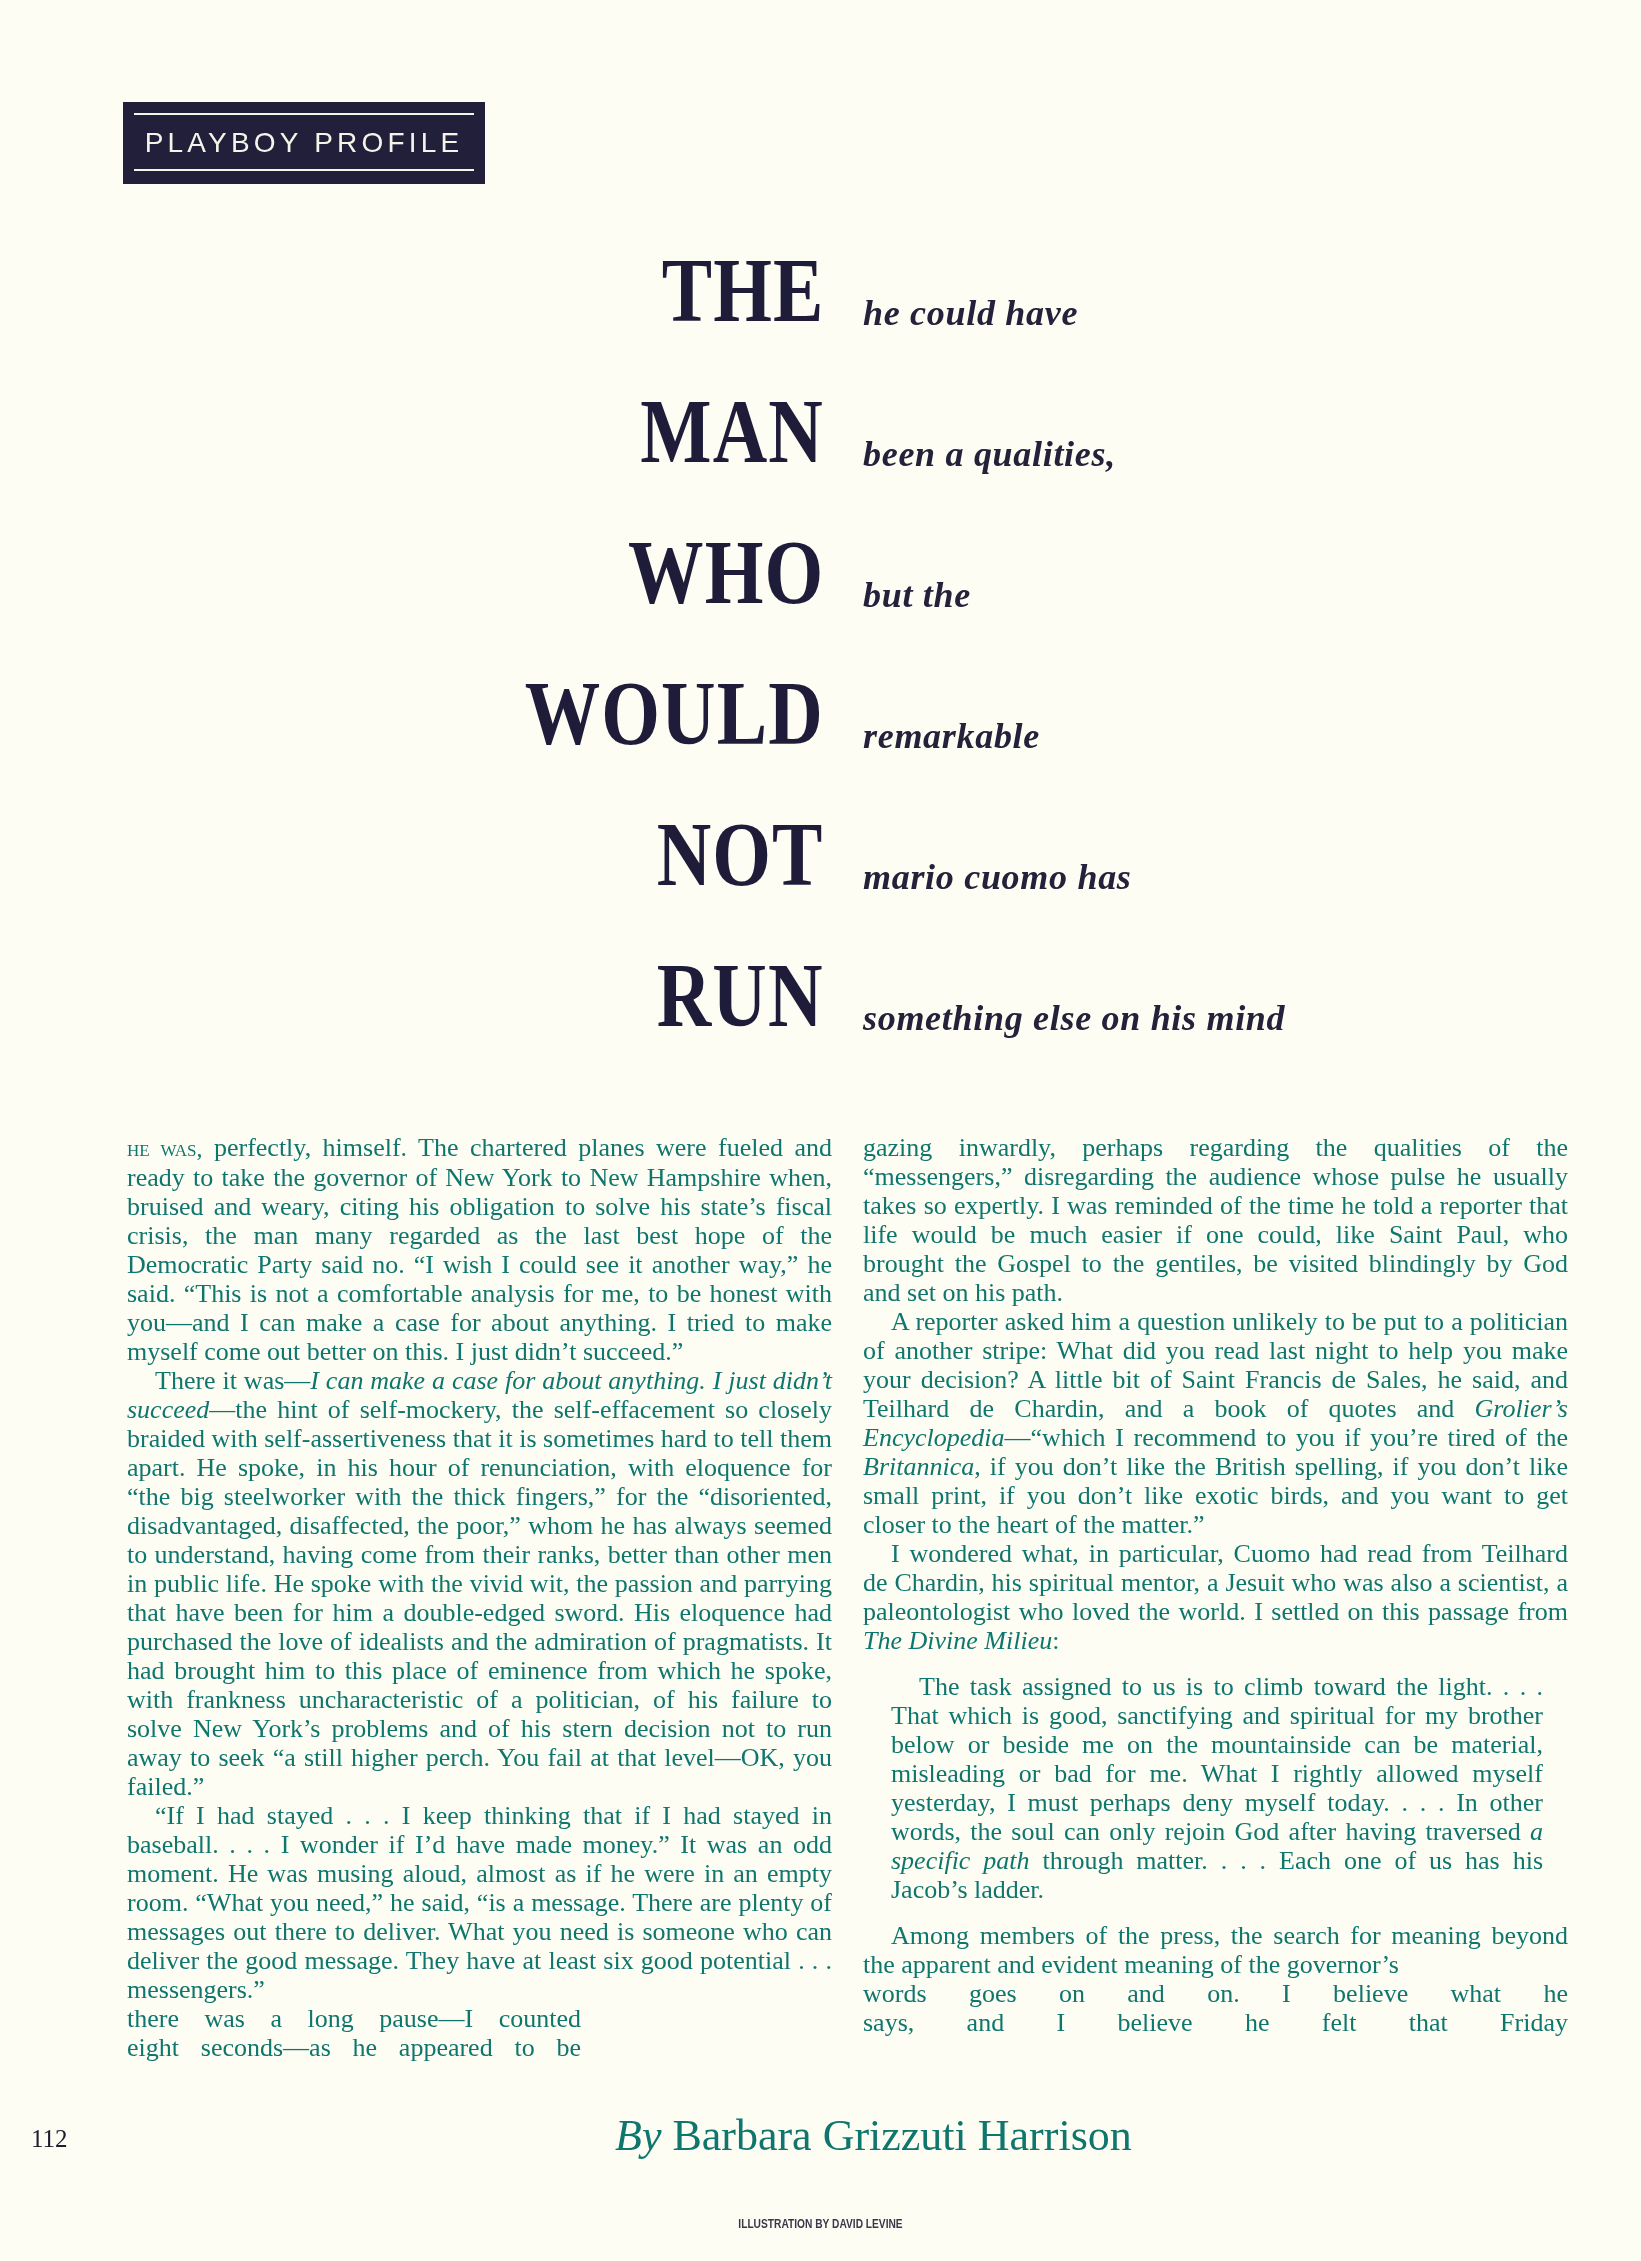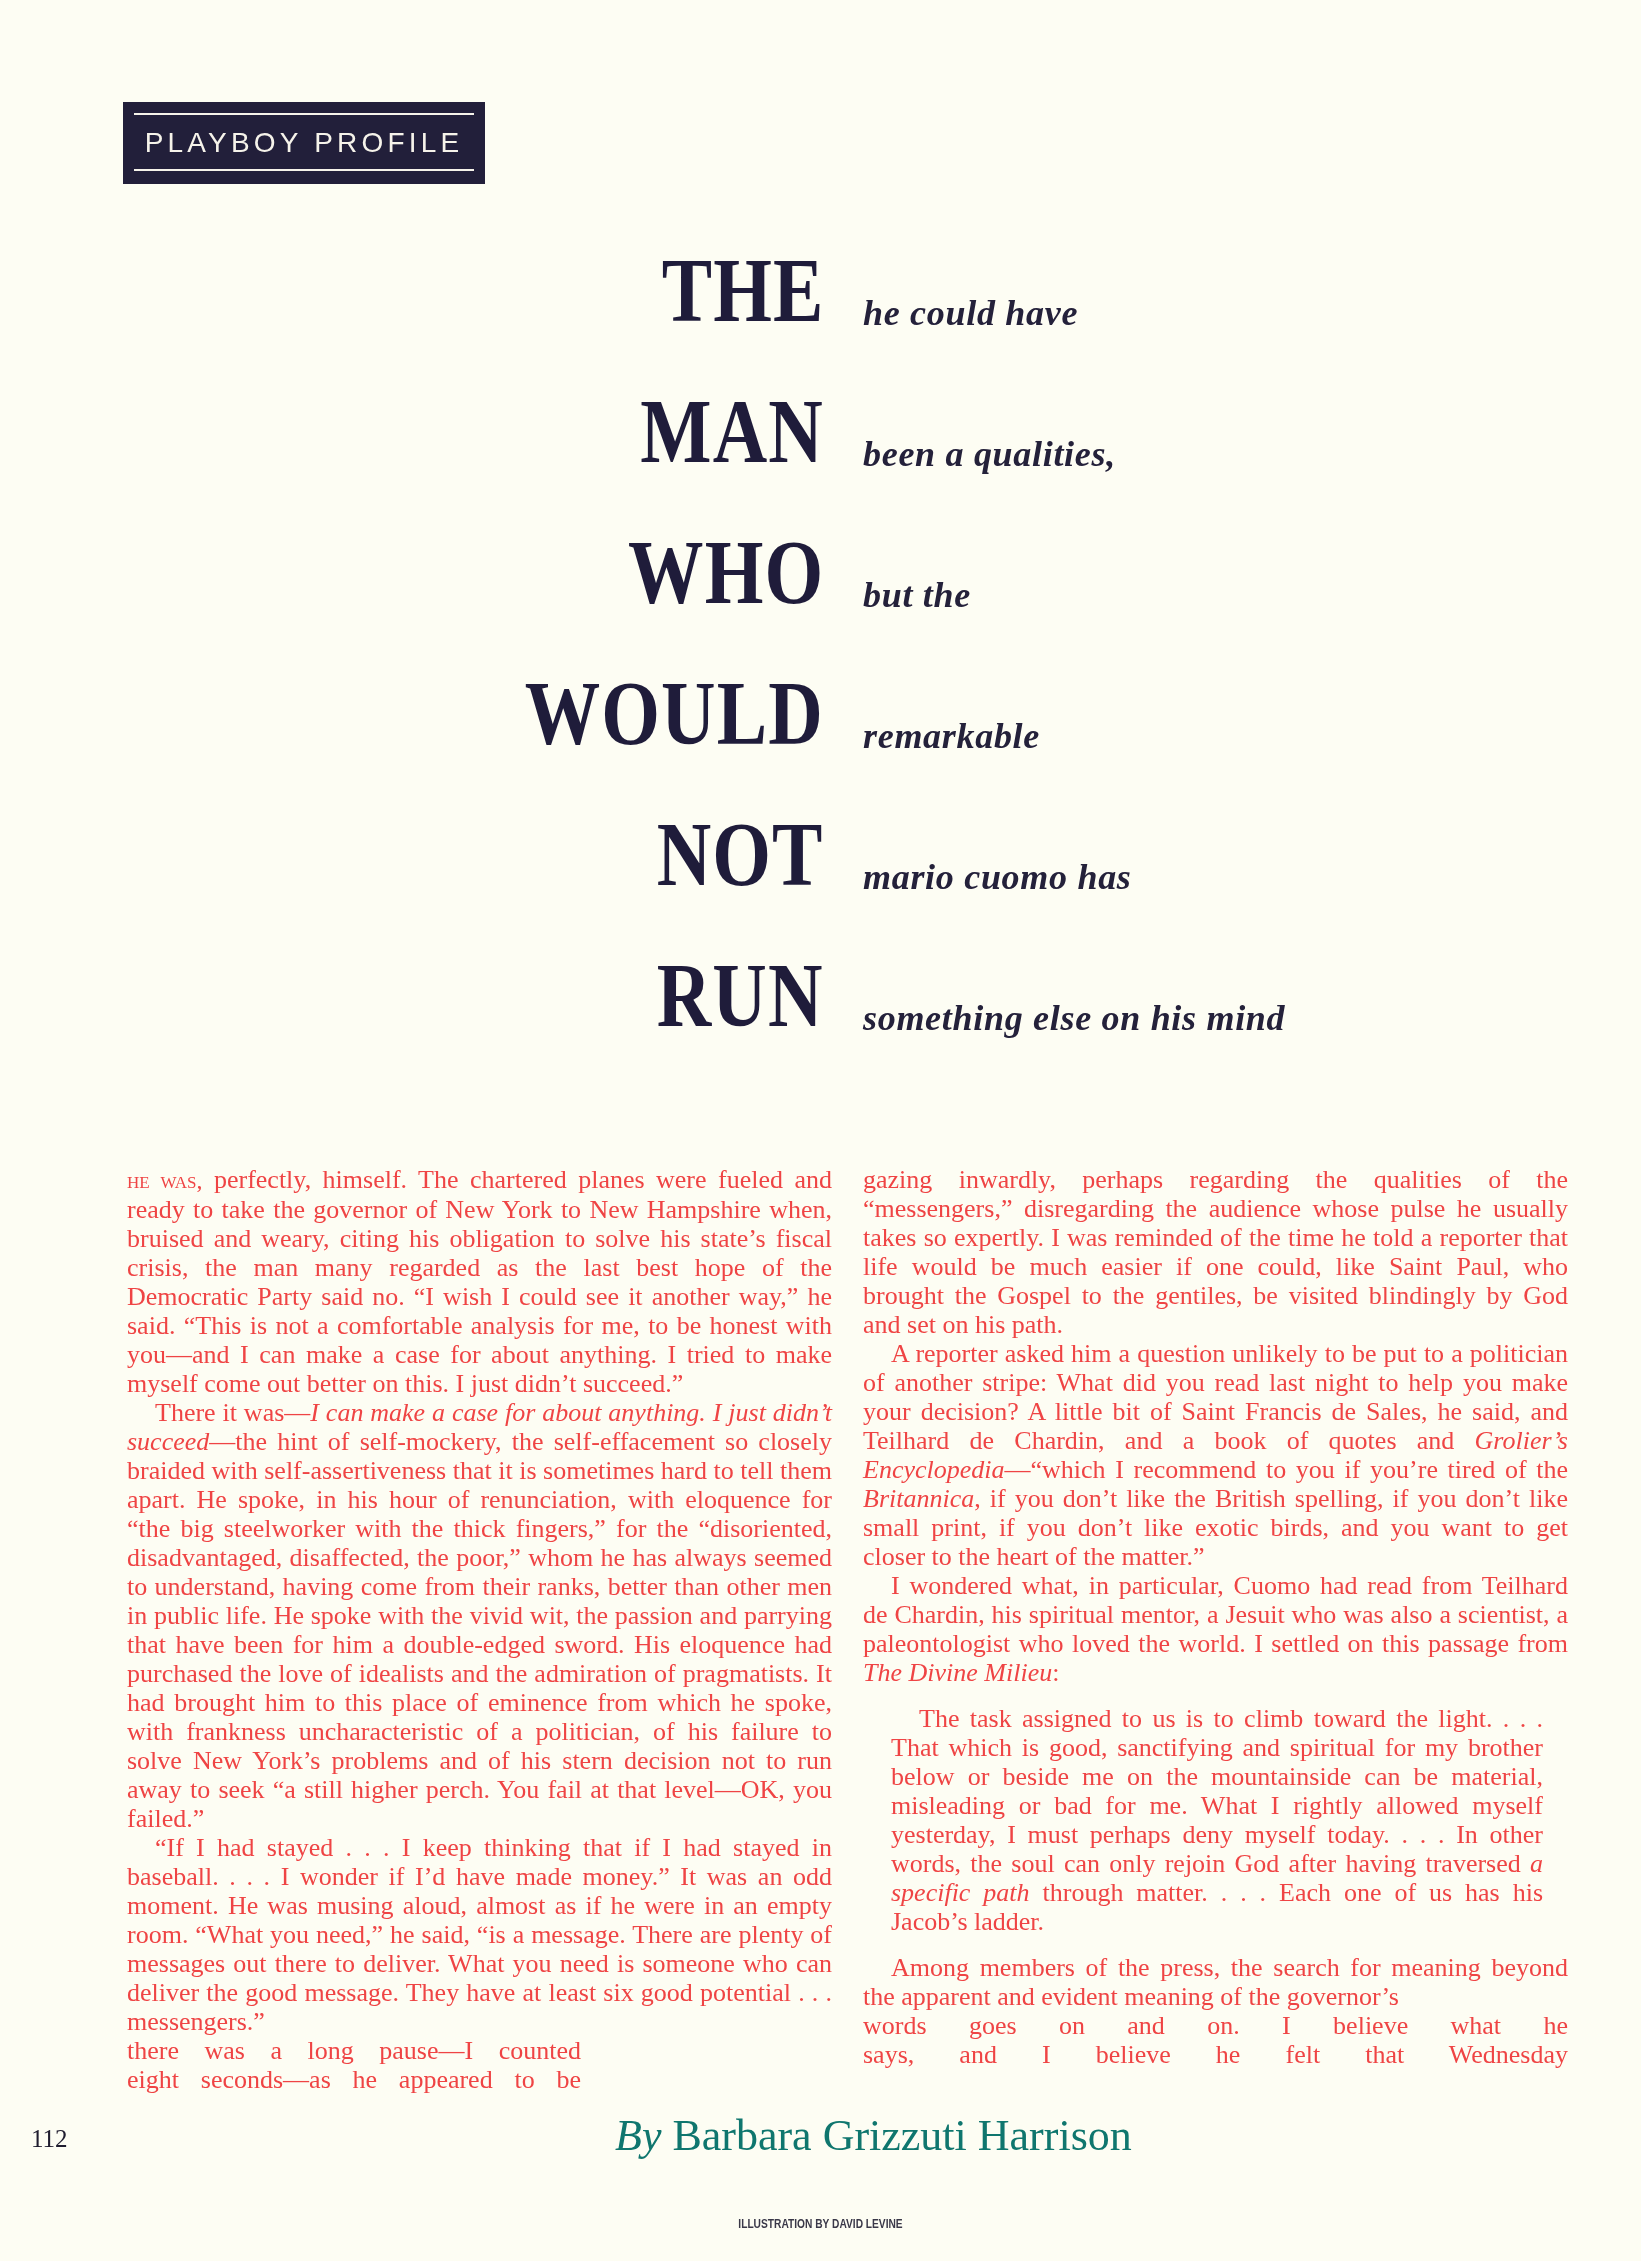--- a/index.html
+++ b/index.html
@@ -29,22 +29,22 @@
     transform: scaleX(0.82); transform-origin: right bottom; letter-spacing: 1.4px;
   }
   .headline-deck {
     position: absolute; left: 863px; bottom: 19.6px;
     font-family: "Liberation Serif", "DejaVu Serif", serif;
     font-style: italic; font-weight: bold; font-size: 36px; line-height: 1;
     color: #24213a; letter-spacing: 0.7px;
   }
   .column {
     position: absolute; top: 1133px; width: 705px;
-    font-size: 26px; line-height: 29px; color: #ef4444;
-    text-align: justify; hyphens: manual; margin-top: 32px;
+    font-size: 26px; line-height: 29px; color: #0f766e;
+    text-align: justify; hyphens: manual;
   }
   .column p { margin: 0; }
   .column p.indent { text-indent: 28px; }
   .col-left { left: 127px; }
   .col-right { left: 863px; width: 705px; }
   .smallcaps { font-variant: small-caps; text-transform: lowercase; font-size: 0.92em; }
   .blockquote { margin: 17px 0 12.6px 28px !important; padding-right: 25px; }
   .blockquote .first { text-indent: 28px; }
   .spacer-para { margin-top: 17px !important; font-family: Liberation Serif, serif; }
   .float-left-end { width: 454px; }
@@ -110,21 +110,21 @@
   <p class="float-left-end justify-last"><span>eight seconds—as he appeared to be</span></p>
 </div>
 
 <div class="column col-right">
   <p><span>gazing inwardly, perhaps regarding the qualities of the “messengers,” disregarding the audience whose pulse he usually takes so expertly. I was reminded of the time he told a reporter that life would be much easier if one could, like Saint Paul, who brought the Gospel to the gentiles, be visited blindingly by God and set on his path.</span></p>
   <p class="indent"><span>A reporter asked him a question unlikely to be put to a politician of another stripe: What did you read last night to help you make your decision? A little bit of Saint Francis de Sales, he said, and Teilhard de Chardin, and a book of quotes and </span><em>Grolier’s Encyclopedia</em><span>—“which I recommend to you if you’re tired of the </span><em>Britannica</em><span>, if you don’t like the British spelling, if you don’t like small print, if you don’t like exotic birds, and you want to get closer to the heart of the matter.”</span></p>
   <p class="indent"><span>I wondered what, in particular, Cuomo had read from Teilhard de Chardin, his spiritual mentor, a Jesuit who was also a scientist, a paleontologist who loved the world. I settled on this passage from </span><em>The Divine Milieu</em><span>:</span></p>
   <p class="blockquote"><span class="first" style="display:inline-block;width:28px"></span><span>The task assigned to us is to climb toward the light. . . . That which is good, sanctifying and spiritual for my brother below or beside me on the mountainside can be material, misleading or bad for me. What I rightly allowed myself yesterday, I must perhaps deny myself today. . . . In other words, the soul can only rejoin God after having traversed </span><em>a specific path</em><span> through matter. . . . Each one of us has his Jacob’s ladder.</span></p>
   <p class="indent spacer-para"><span>Among members of the press, the search for meaning beyond the apparent and evident meaning of the governor’s</span></p>
   <p class="right-end justify-last"><span>words goes on and on. I believe what he</span></p>
-  <p class="right-end justify-last"><span>says, and I believe he felt that Wednesday</span></p>
+  <p class="right-end justify-last"><span>says, and I believe he felt that Friday</span></p>
 </div>
 
 <div class="byline">
   <span class="by">By</span>
   <span>Barbara Grizzuti Harrison</span>
 </div>
 
 <div class="page-number">112</div>
 
 <div class="credit">ILLUSTRATION BY DAVID LEVINE</div>

